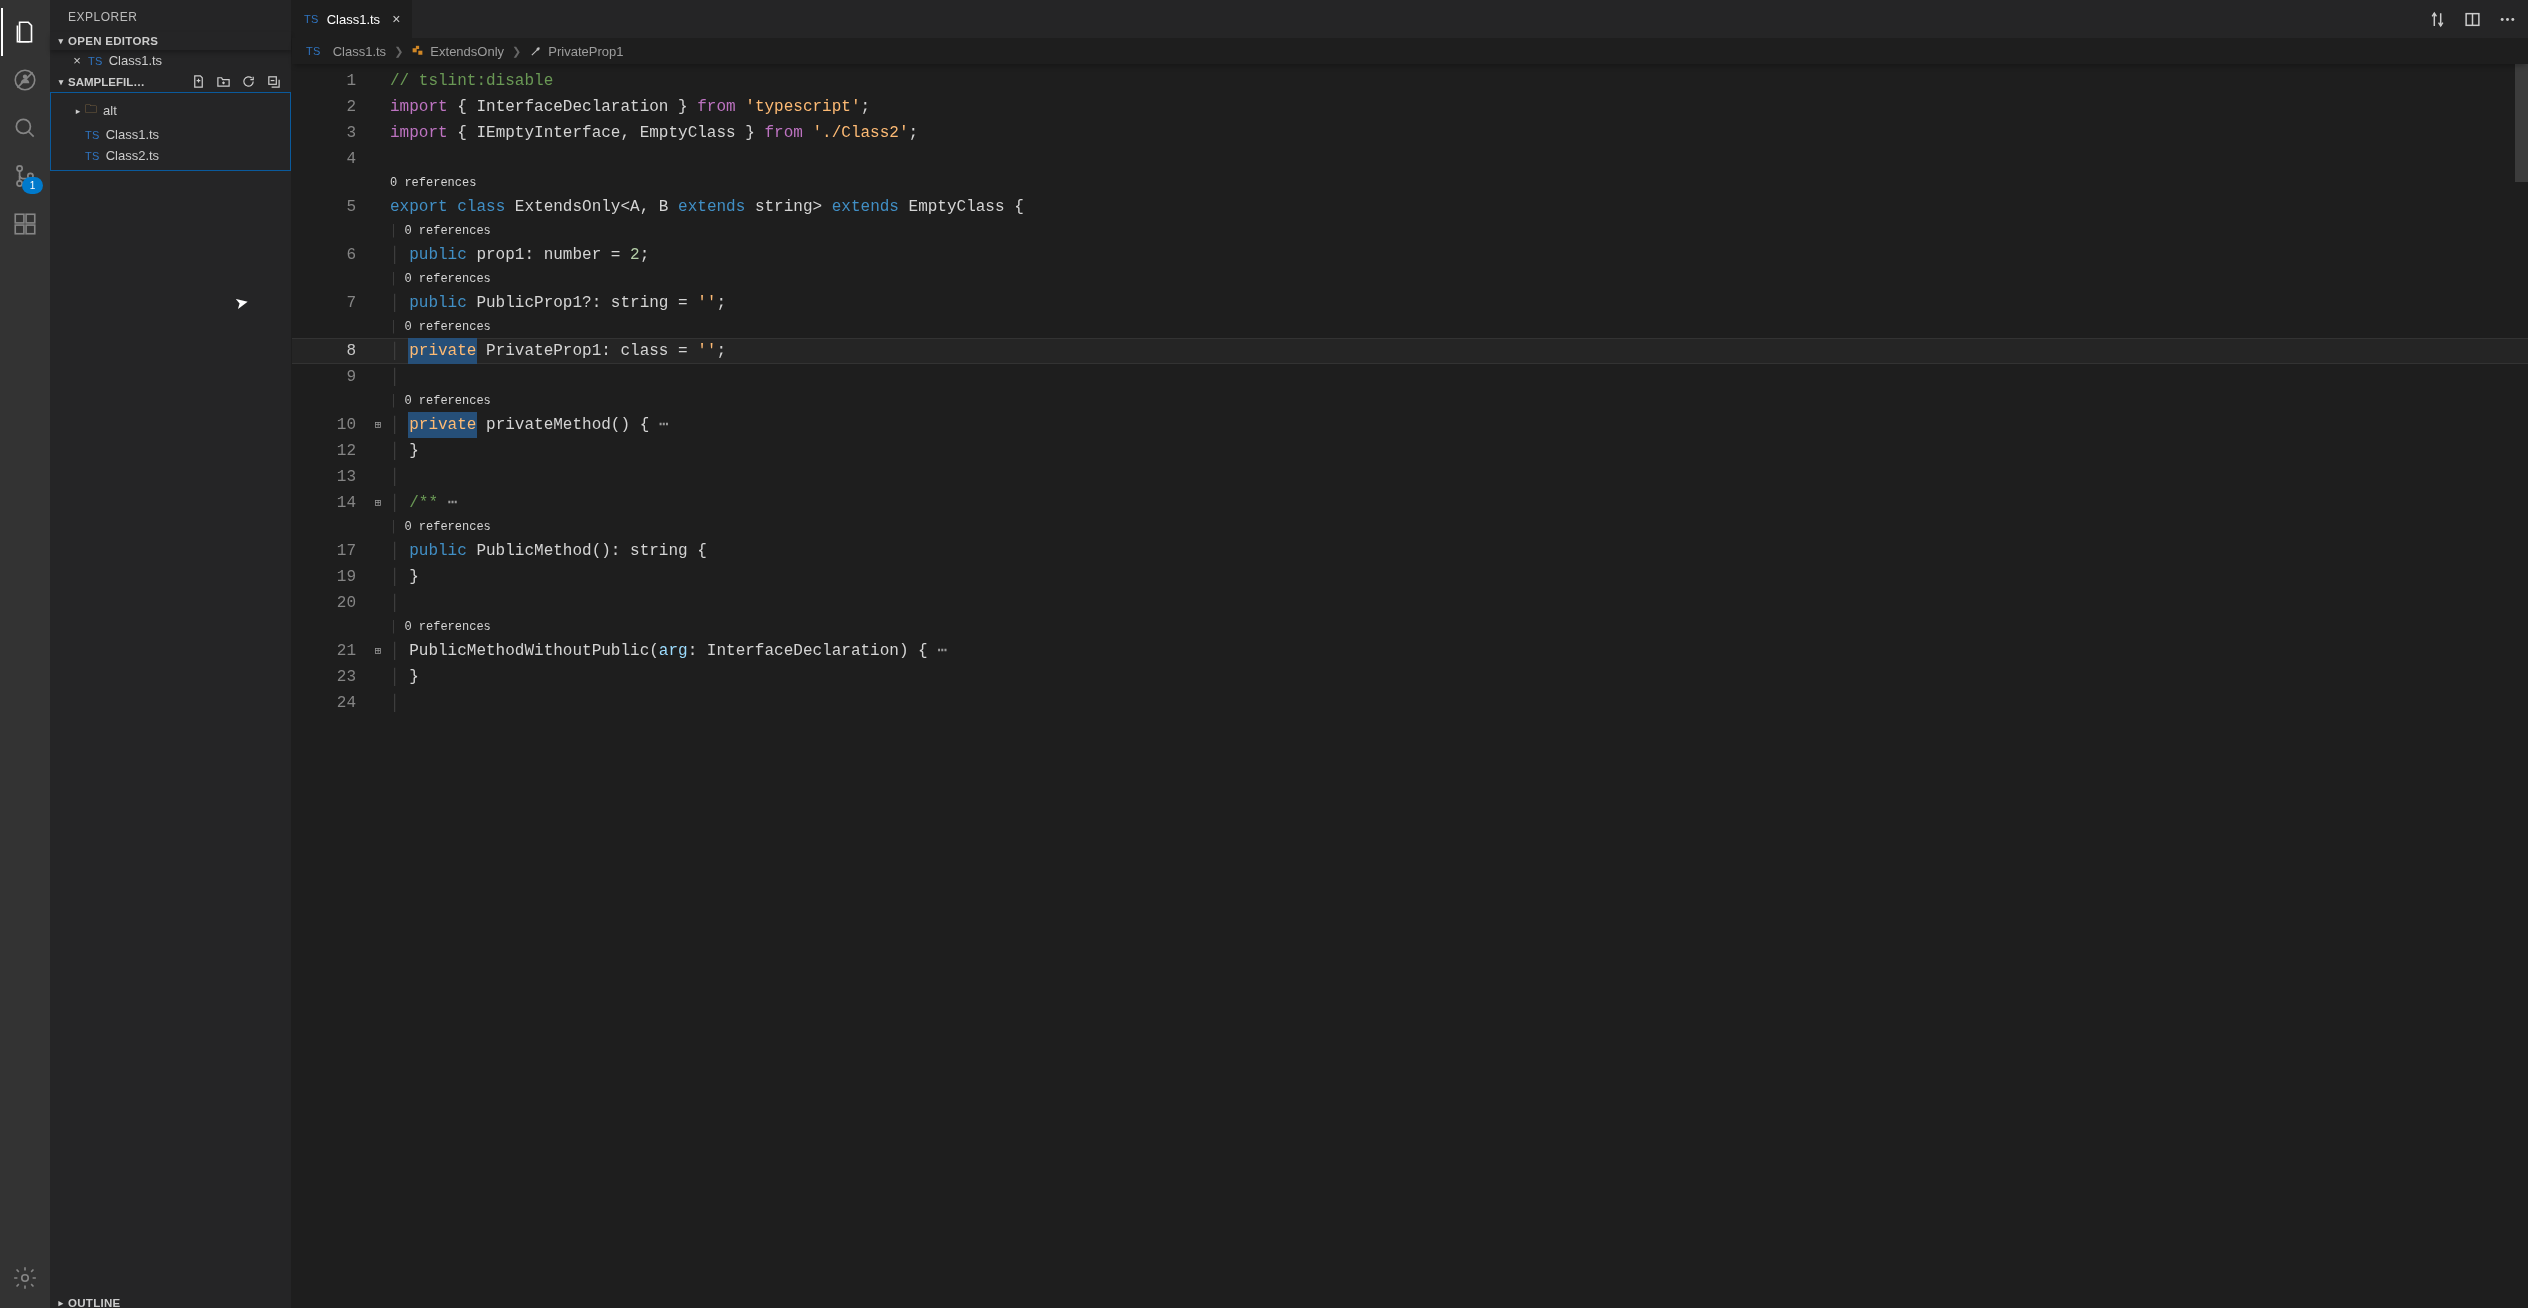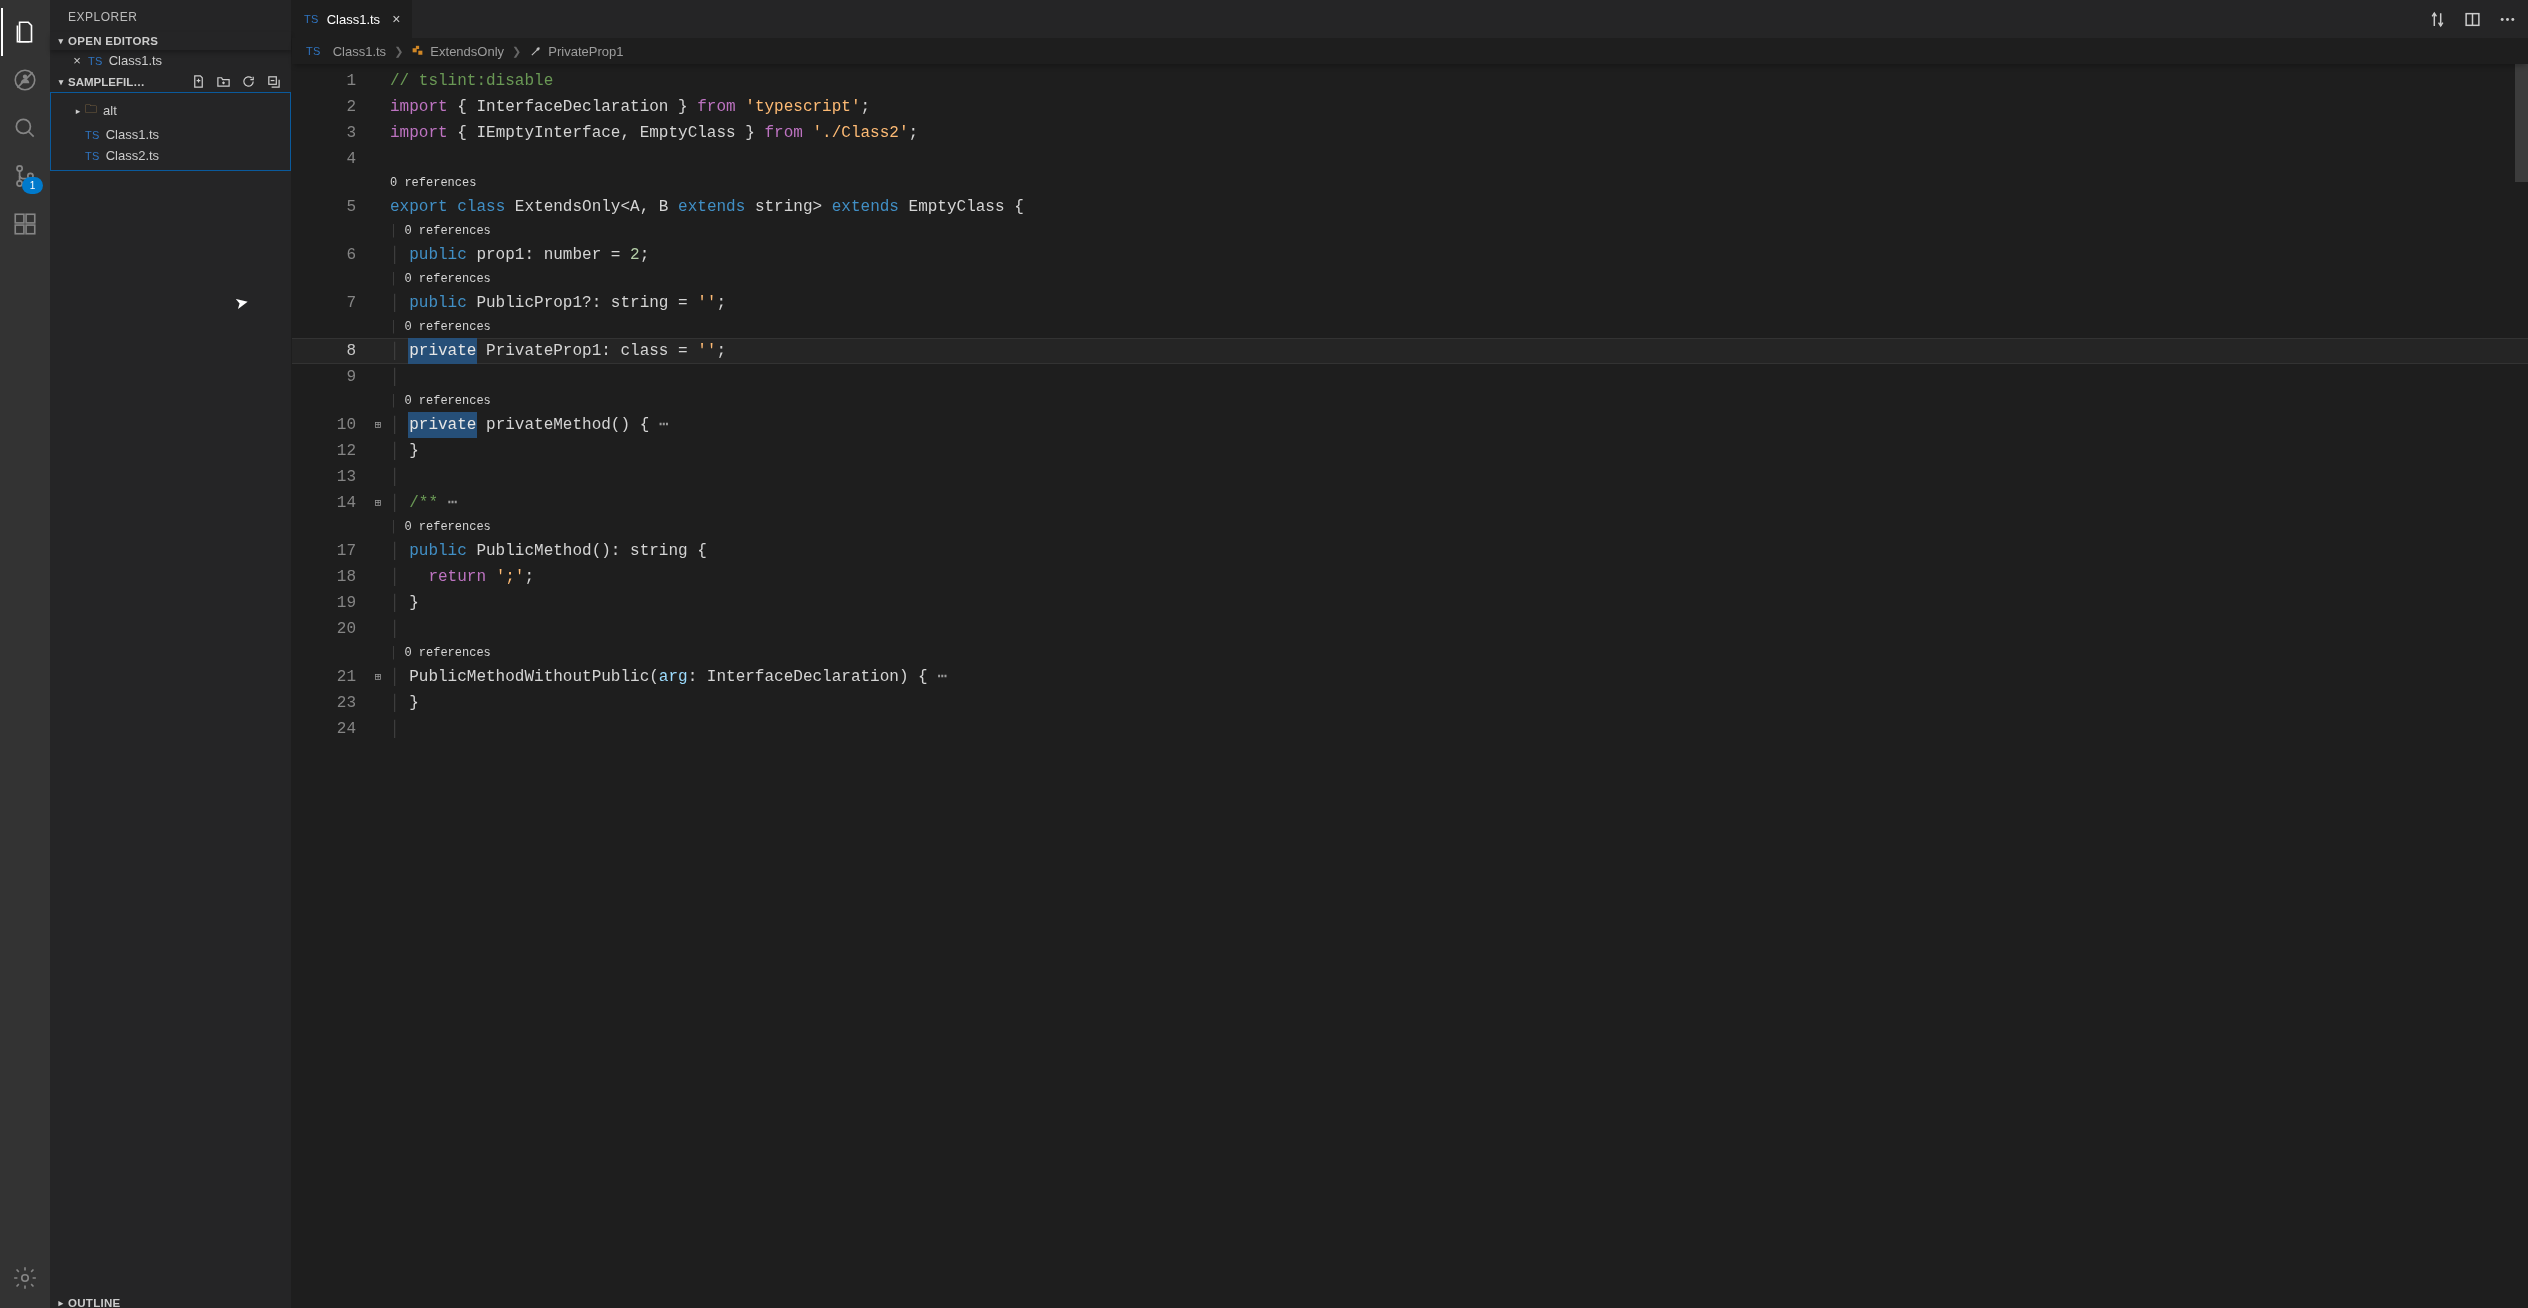--- a/index.html
+++ b/index.html
@@ -46,21 +46,21 @@
 .code{flex:1;color:#d4d4d4;padding-left:2px}
 .codelens{color:#858585;font-size:12px;line-height:22px;min-height:22px}
 .codelens .gutter,.codelens .fold{opacity:0}
 .indent-guide{color:#404040}
 .kw{color:#418fc5}
 .kw2{color:#bd73c1}
 .str{color:#fdba74}
 .num{color:#b5cea8}
 .cmt{color:#6a9955}
 .param{color:#9cdcfe}
-.hl{background:#264f78;color:#e5e5e5;display:inline-block;padding:0 1px;margin:0 -1px}
+.hl{background:#264f78;color:#fdba74;display:inline-block;padding:0 1px;margin:0 -1px}
 .ellip{color:#9a9a9a}
 .cursor-img{position:absolute;left:185px;top:293px;color:#fff;font-size:16px;transform:rotate(-12deg)}
 .scrollbar{position:absolute;top:0;right:0;width:13px;height:118px;background:#424242;opacity:.85}
 svg{display:block}
 </style>
 </head>
 <body>
 
 <div class="app">
 
@@ -254,21 +254,20 @@
         <div class="row codelens"><span class="gutter"></span><span class="fold"></span><span class="code"><span class="indent-guide">│ </span><span>0 references</span></span></div>
         <div class="row current"><span class="gutter" style="color:#c6c6c6">8</span><span class="fold"></span><span class="code"><span class="indent-guide">│ </span><span class="hl">private</span><span> PrivateProp1: class = </span><span class="str">''</span><span>;</span></span></div>
         <div class="row"><span class="gutter">9</span><span class="fold"></span><span class="code"><span class="indent-guide">│</span></span></div>
         <div class="row codelens"><span class="gutter"></span><span class="fold"></span><span class="code"><span class="indent-guide">│ </span><span>0 references</span></span></div>
         <div class="row"><span class="gutter">10</span><span class="fold">⊞</span><span class="code"><span class="indent-guide">│ </span><span class="hl">private</span><span> privateMethod() { </span><span class="ellip">⋯</span></span></div>
         <div class="row"><span class="gutter">12</span><span class="fold"></span><span class="code"><span class="indent-guide">│ </span><span>}</span></span></div>
         <div class="row"><span class="gutter">13</span><span class="fold"></span><span class="code"><span class="indent-guide">│</span></span></div>
         <div class="row"><span class="gutter">14</span><span class="fold">⊞</span><span class="code"><span class="indent-guide">│ </span><span class="cmt">/** </span><span class="ellip">⋯</span></span></div>
         <div class="row codelens"><span class="gutter"></span><span class="fold"></span><span class="code"><span class="indent-guide">│ </span><span>0 references</span></span></div>
         <div class="row"><span class="gutter">17</span><span class="fold"></span><span class="code"><span class="indent-guide">│ </span><span class="kw">public</span><span> PublicMethod(): string {</span></span></div>
-        <div class="row"><span class="gutter">18</span><span class="fold"></span><span class="code"><span class="indent-guide">│ </span>  <span class="kw2">return</span><span> </span><span class="str">';'</span><span>;</span></span></div>
         <div class="row"><span class="gutter">19</span><span class="fold"></span><span class="code"><span class="indent-guide">│ </span><span>}</span></span></div>
         <div class="row"><span class="gutter">20</span><span class="fold"></span><span class="code"><span class="indent-guide">│</span></span></div>
         <div class="row codelens"><span class="gutter"></span><span class="fold"></span><span class="code"><span class="indent-guide">│ </span><span>0 references</span></span></div>
         <div class="row"><span class="gutter">21</span><span class="fold">⊞</span><span class="code"><span class="indent-guide">│ </span><span>PublicMethodWithoutPublic(</span><span class="param">arg</span><span>: InterfaceDeclaration) { </span><span class="ellip">⋯</span></span></div>
         <div class="row"><span class="gutter">23</span><span class="fold"></span><span class="code"><span class="indent-guide">│ </span><span>}</span></span></div>
         <div class="row"><span class="gutter">24</span><span class="fold"></span><span class="code"><span class="indent-guide">│</span></span></div>
       </div>
     </div>
   </div>
 </div>

